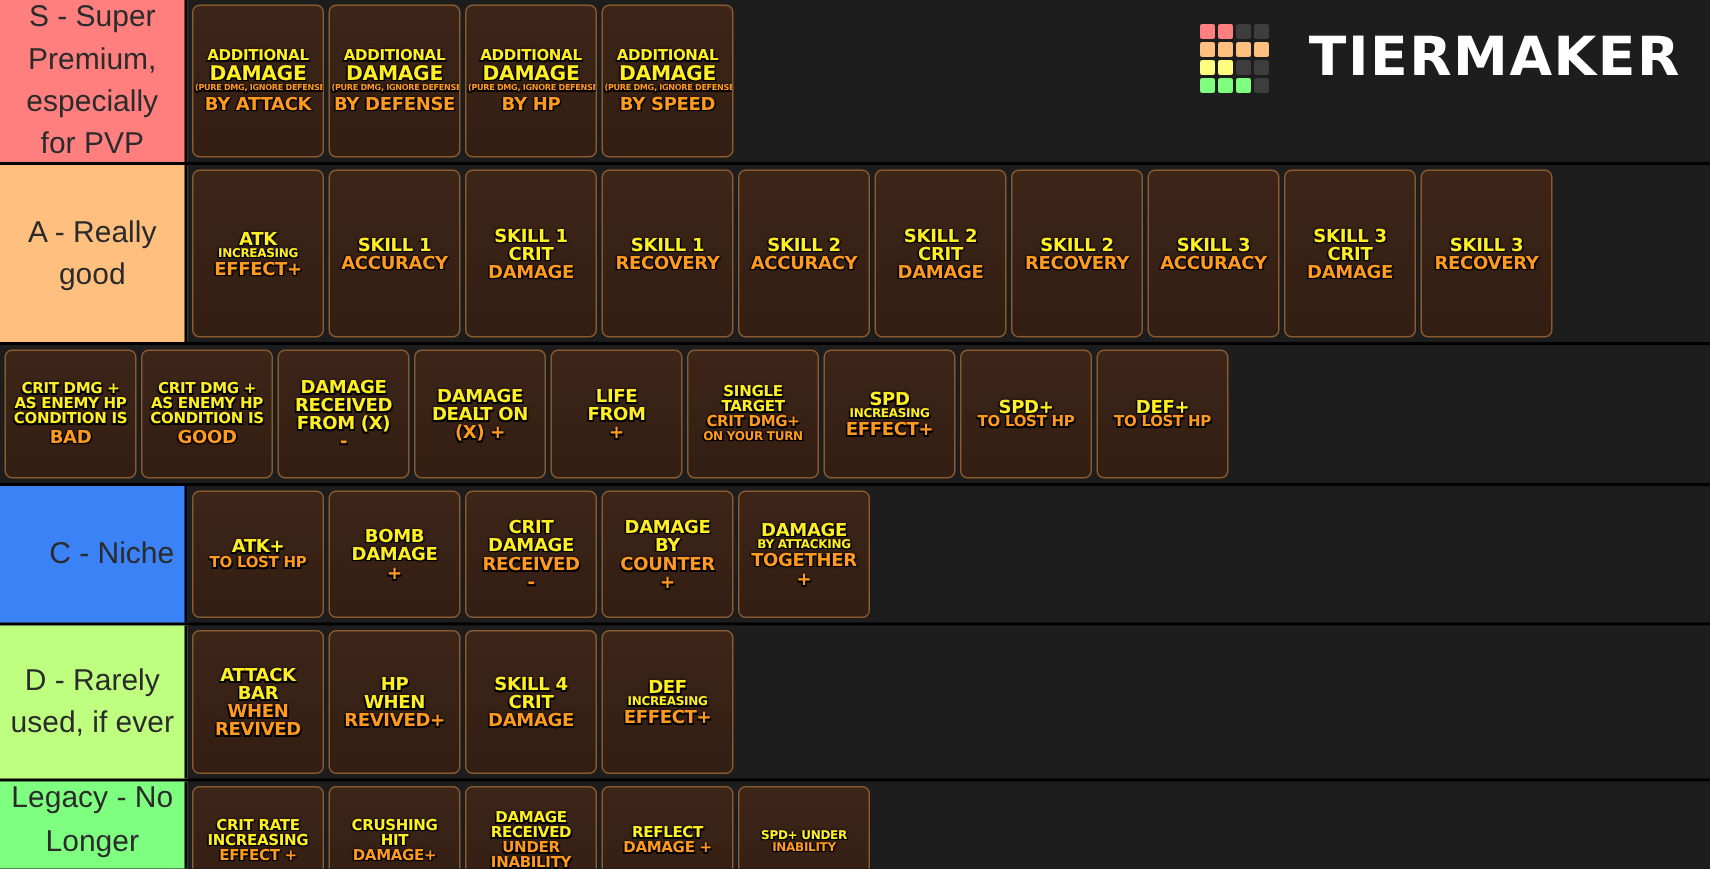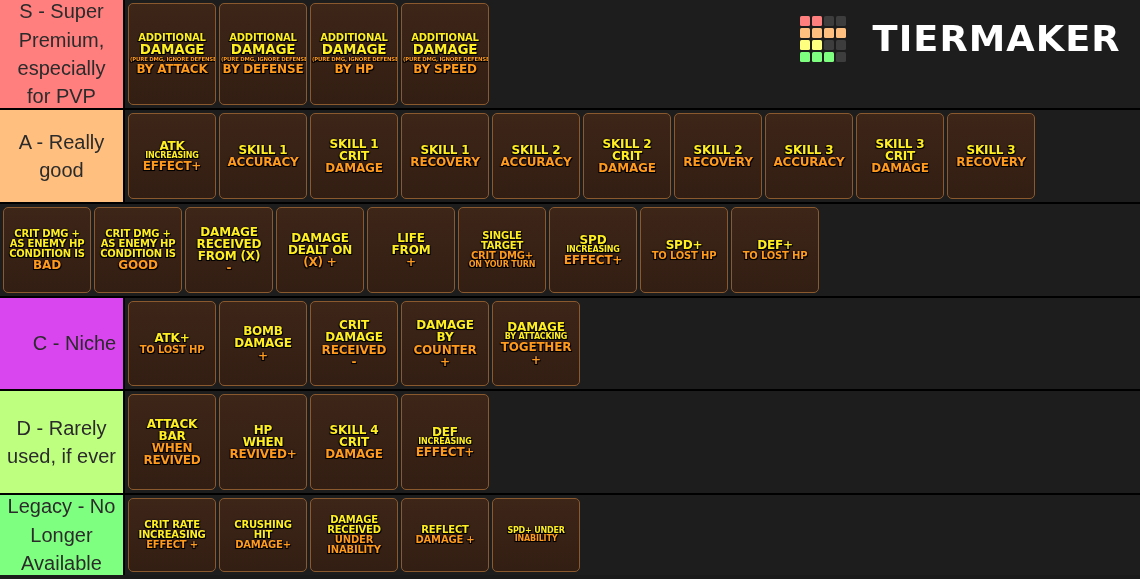--- a/index.html
+++ b/index.html
@@ -157,21 +157,21 @@
             <span class="ln o sz-md">BY HP</span>
           </div>
           <div class="card">
             <span class="ln y sz-sm">ADDITIONAL</span>
             <span class="ln y sz-lg">DAMAGE</span>
             <span class="ln o sz-xxs">(PURE DMG, IGNORE DEFENSE)</span>
             <span class="ln o sz-md">BY SPEED</span>
           </div>
         </div>
       </div>
-      <div class="tier-row" style="height: 94px;">
+      <div class="tier-row" style="height: 120px;">
         <div class="tier-label" style="background: rgb(255, 191, 127);">A - Really good</div>
         <div class="tier-items">
           <div class="card">
             <span class="ln y sz-md">ATK</span>
             <span class="ln y sz-xs">INCREASING</span>
             <span class="ln o sz-md">EFFECT+</span>
           </div>
           <div class="card">
             <span class="ln y sz-md">SKILL 1</span>
             <span class="ln o sz-md">ACCURACY</span>
@@ -258,21 +258,21 @@
             <span class="ln y sz-md">SPD+</span>
             <span class="ln o sz-sm">TO LOST HP</span>
           </div>
           <div class="card">
             <span class="ln y sz-md">DEF+</span>
             <span class="ln o sz-sm">TO LOST HP</span>
           </div>
         </div>
       </div>
       <div class="tier-row" style="height: 93px;">
-        <div class="tier-label" style="background: #d946ef; padding-left: 32px;">C - Niche</div>
+        <div class="tier-label" style="background: #3b82f6; padding-left: 32px;">C - Niche</div>
         <div class="tier-items">
           <div class="card">
             <span class="ln y sz-md">ATK+</span>
             <span class="ln o sz-sm">TO LOST HP</span>
           </div>
           <div class="card">
             <span class="ln y sz-md">BOMB</span>
             <span class="ln y sz-md">DAMAGE</span>
             <span class="ln o sz-plus">+</span>
           </div>

